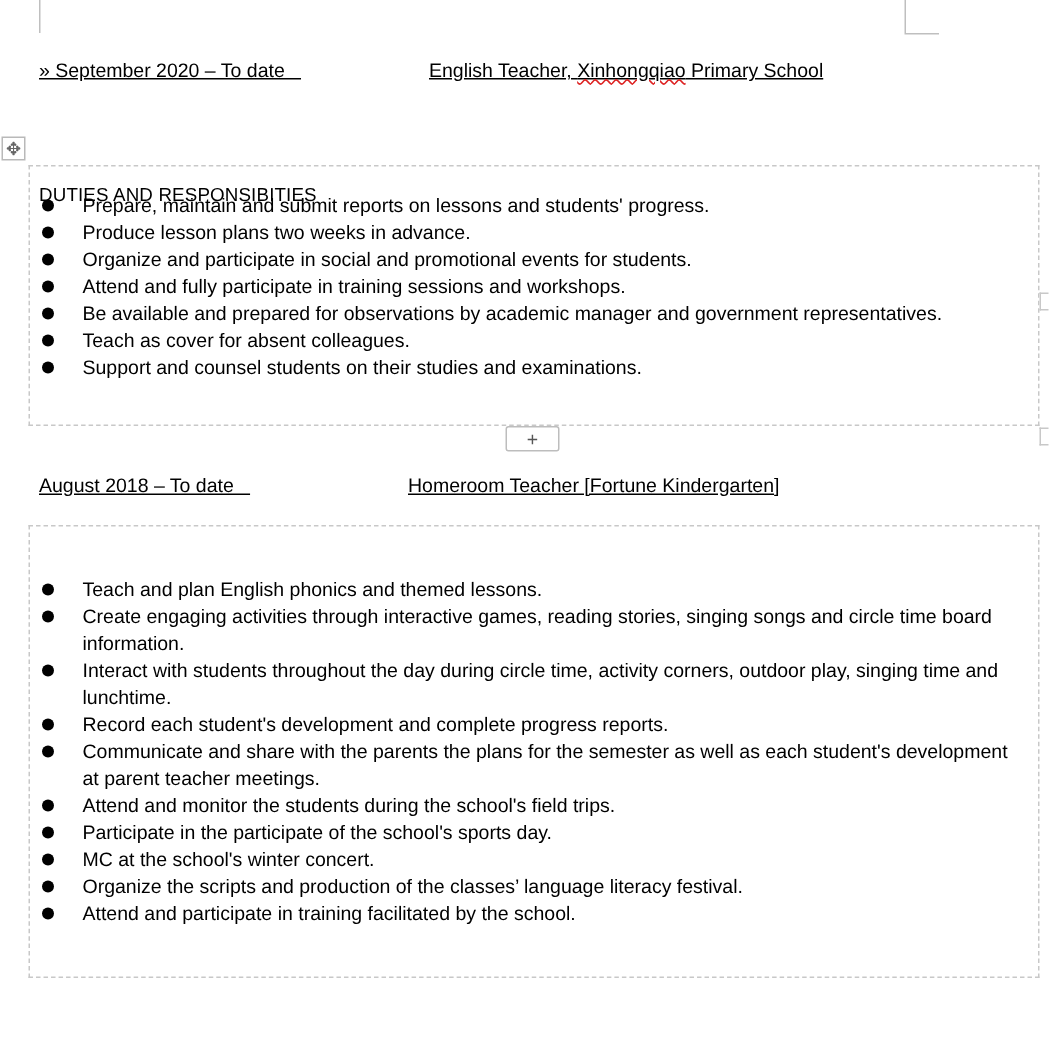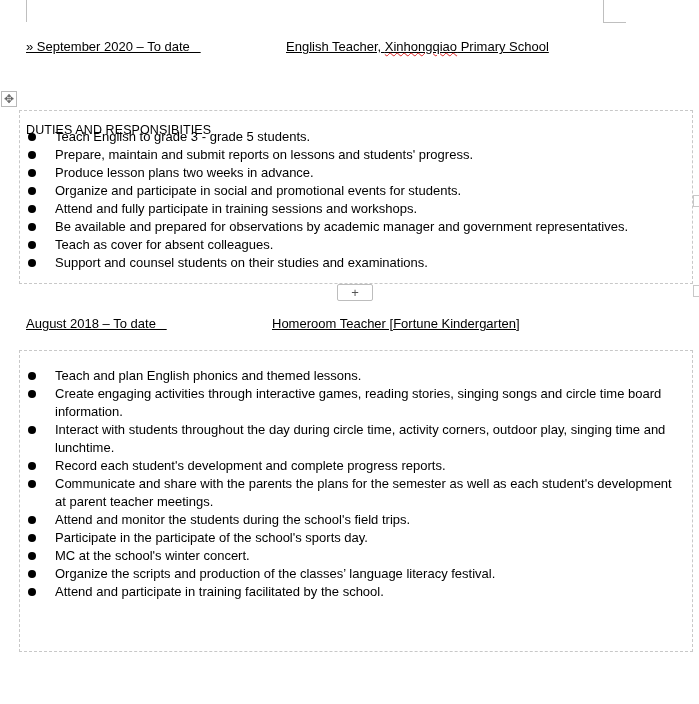--- a/index.html
+++ b/index.html
@@ -54,41 +54,40 @@
 
 <div class="abs heading" style="left:26px; top:39px;">» September 2020 – To date   </div>
 <div class="abs heading" style="left:286px; top:39px;"><span>English Teacher, </span><span class="squiggle">Xinhongqiao</span><span> Primary School</span></div>
 
 <div class="abs plain" style="left:26px; top:75px;margin-top:48px;">DUTIES AND RESPONSIBITIES</div>
 
 <div class="abs move-handle">✥</div>
 
 <div class="table-box" style="top:110px; height:174px;">
   <ul class="bullets" style="margin-top:17px;">
-    <li>Teach English to grade 3 - grade 5 students.</li>
     <li>Prepare, maintain and submit reports on lessons and students' progress.</li>
     <li>Produce lesson plans two weeks in advance.</li>
     <li>Organize and participate in social and promotional events for students.</li>
     <li>Attend and fully participate in training sessions and workshops.</li>
     <li>Be available and prepared for observations by academic manager and government representatives.</li>
     <li>Teach as cover for absent colleagues.</li>
     <li>Support and counsel students on their studies and examinations.</li>
   </ul>
 </div>
 
 <div class="abs add-row-btn">+</div>
 
 <div class="abs edge-mark" style="left:693px; top:195px;"></div>
 <div class="abs edge-mark" style="left:693px; top:285px;"></div>
 
 <div class="abs heading" style="left:26px; top:316px;">August 2018 – To date   </div>
 <div class="abs heading" style="left:272px; top:316px;">Homeroom Teacher [Fortune Kindergarten]</div>
 
 <div class="table-box" style="top:350px; height:302px;">
-  <ul class="bullets" style="margin-top:16px;">
+  <ul class="bullets" style="margin-top:33px;">
     <li>Teach and plan English phonics and themed lessons.</li>
     <li>Create engaging activities through interactive games, reading stories, singing songs and circle time board information.</li>
     <li>Interact with students throughout the day during circle time, activity corners, outdoor play, singing time and lunchtime.</li>
     <li>Record each student's development and complete progress reports.</li>
     <li>Communicate and share with the parents the plans for the semester as well as each student's development at parent teacher meetings.</li>
     <li>Attend and monitor the students during the school's field trips.</li>
     <li>Participate in the participate of the school's sports day.</li>
     <li>MC at the school's winter concert.</li>
     <li>Organize the scripts and production of the classes’ language literacy festival.</li>
     <li>Attend and participate in training facilitated by the school.</li>

